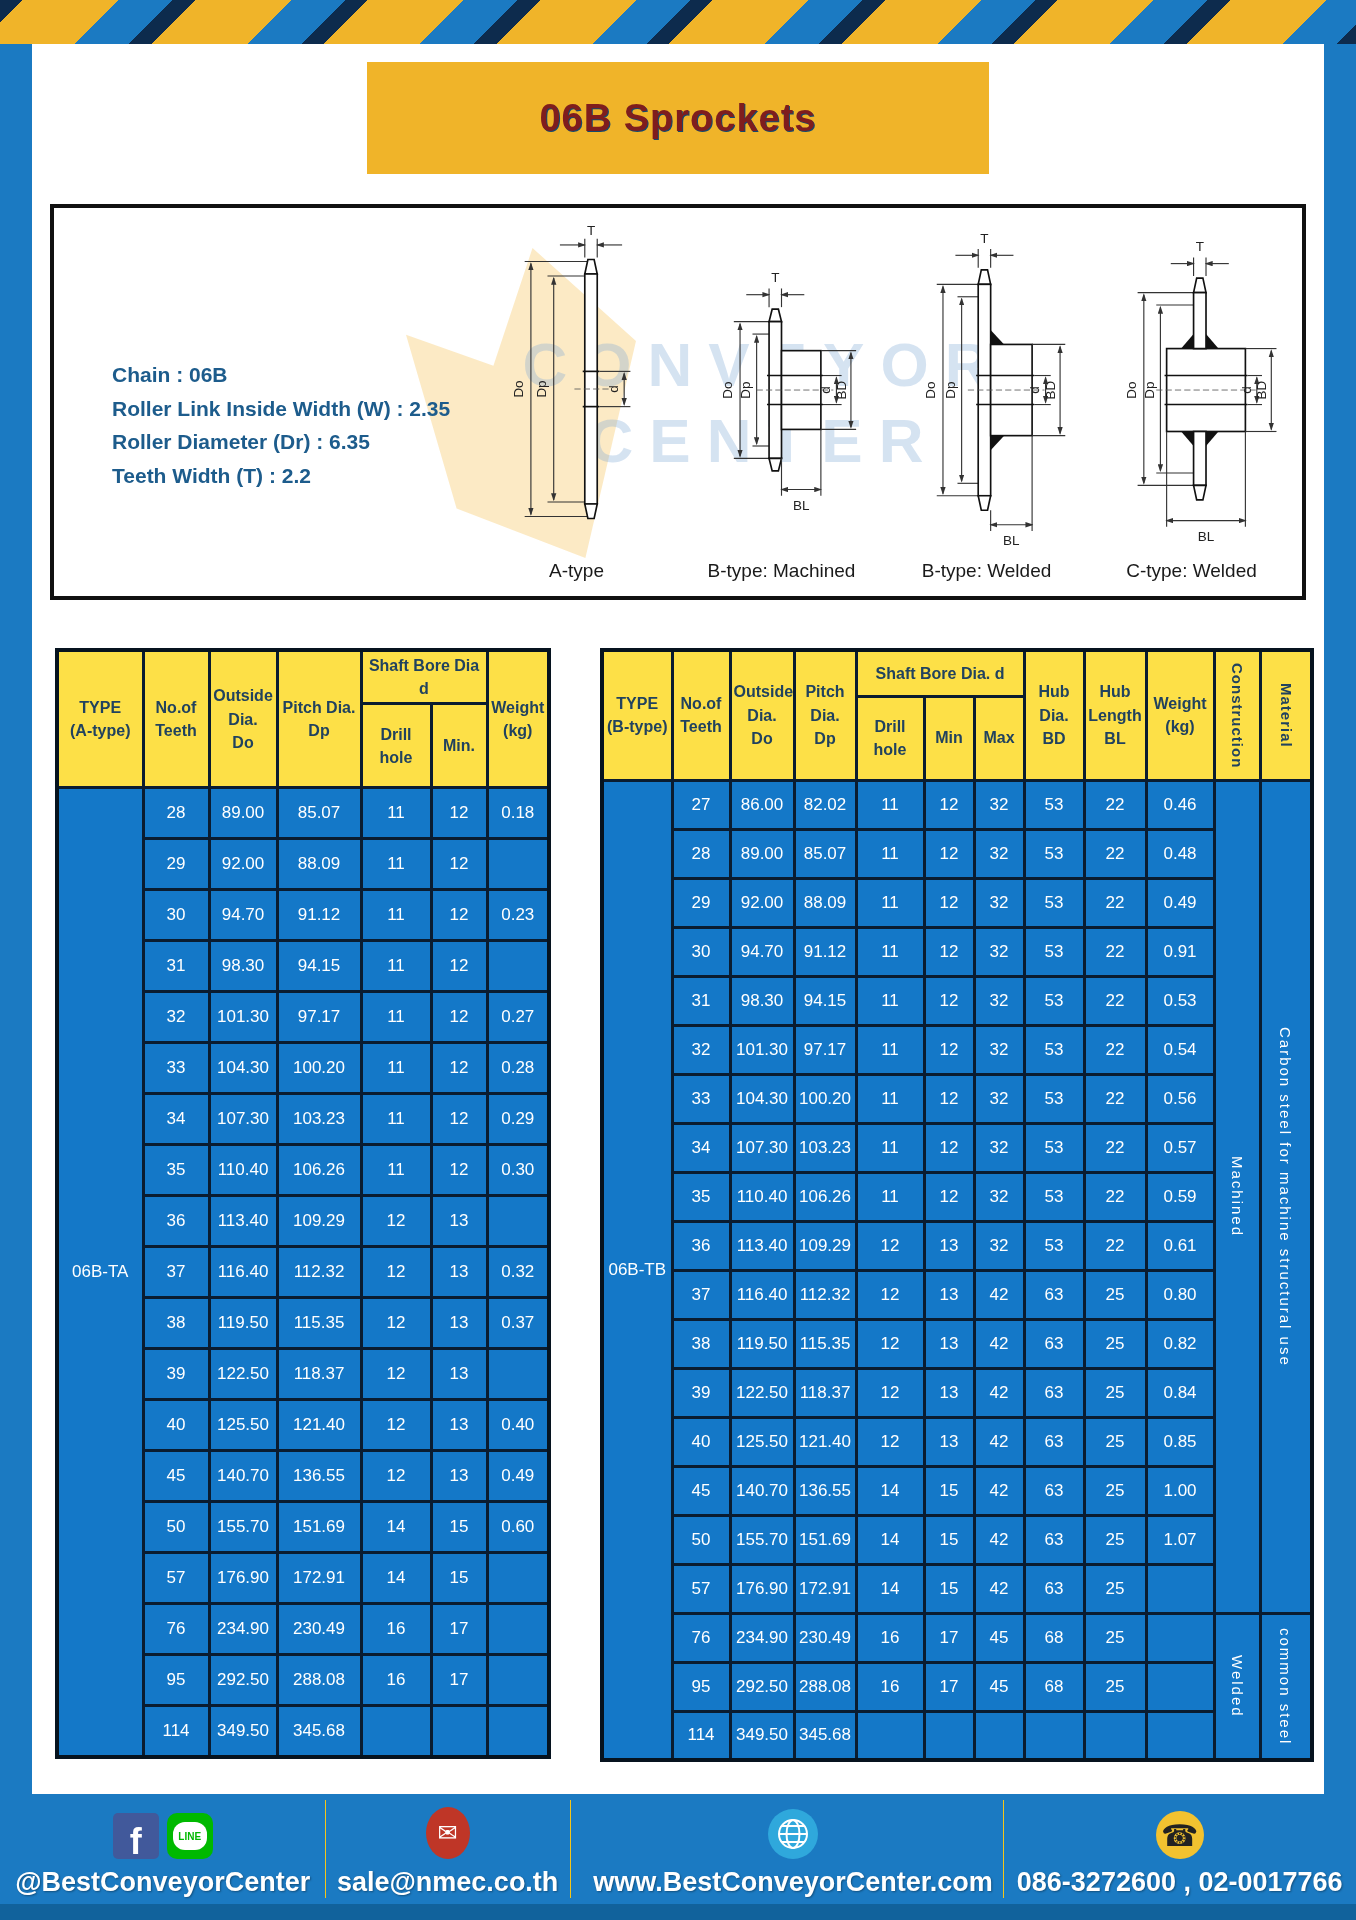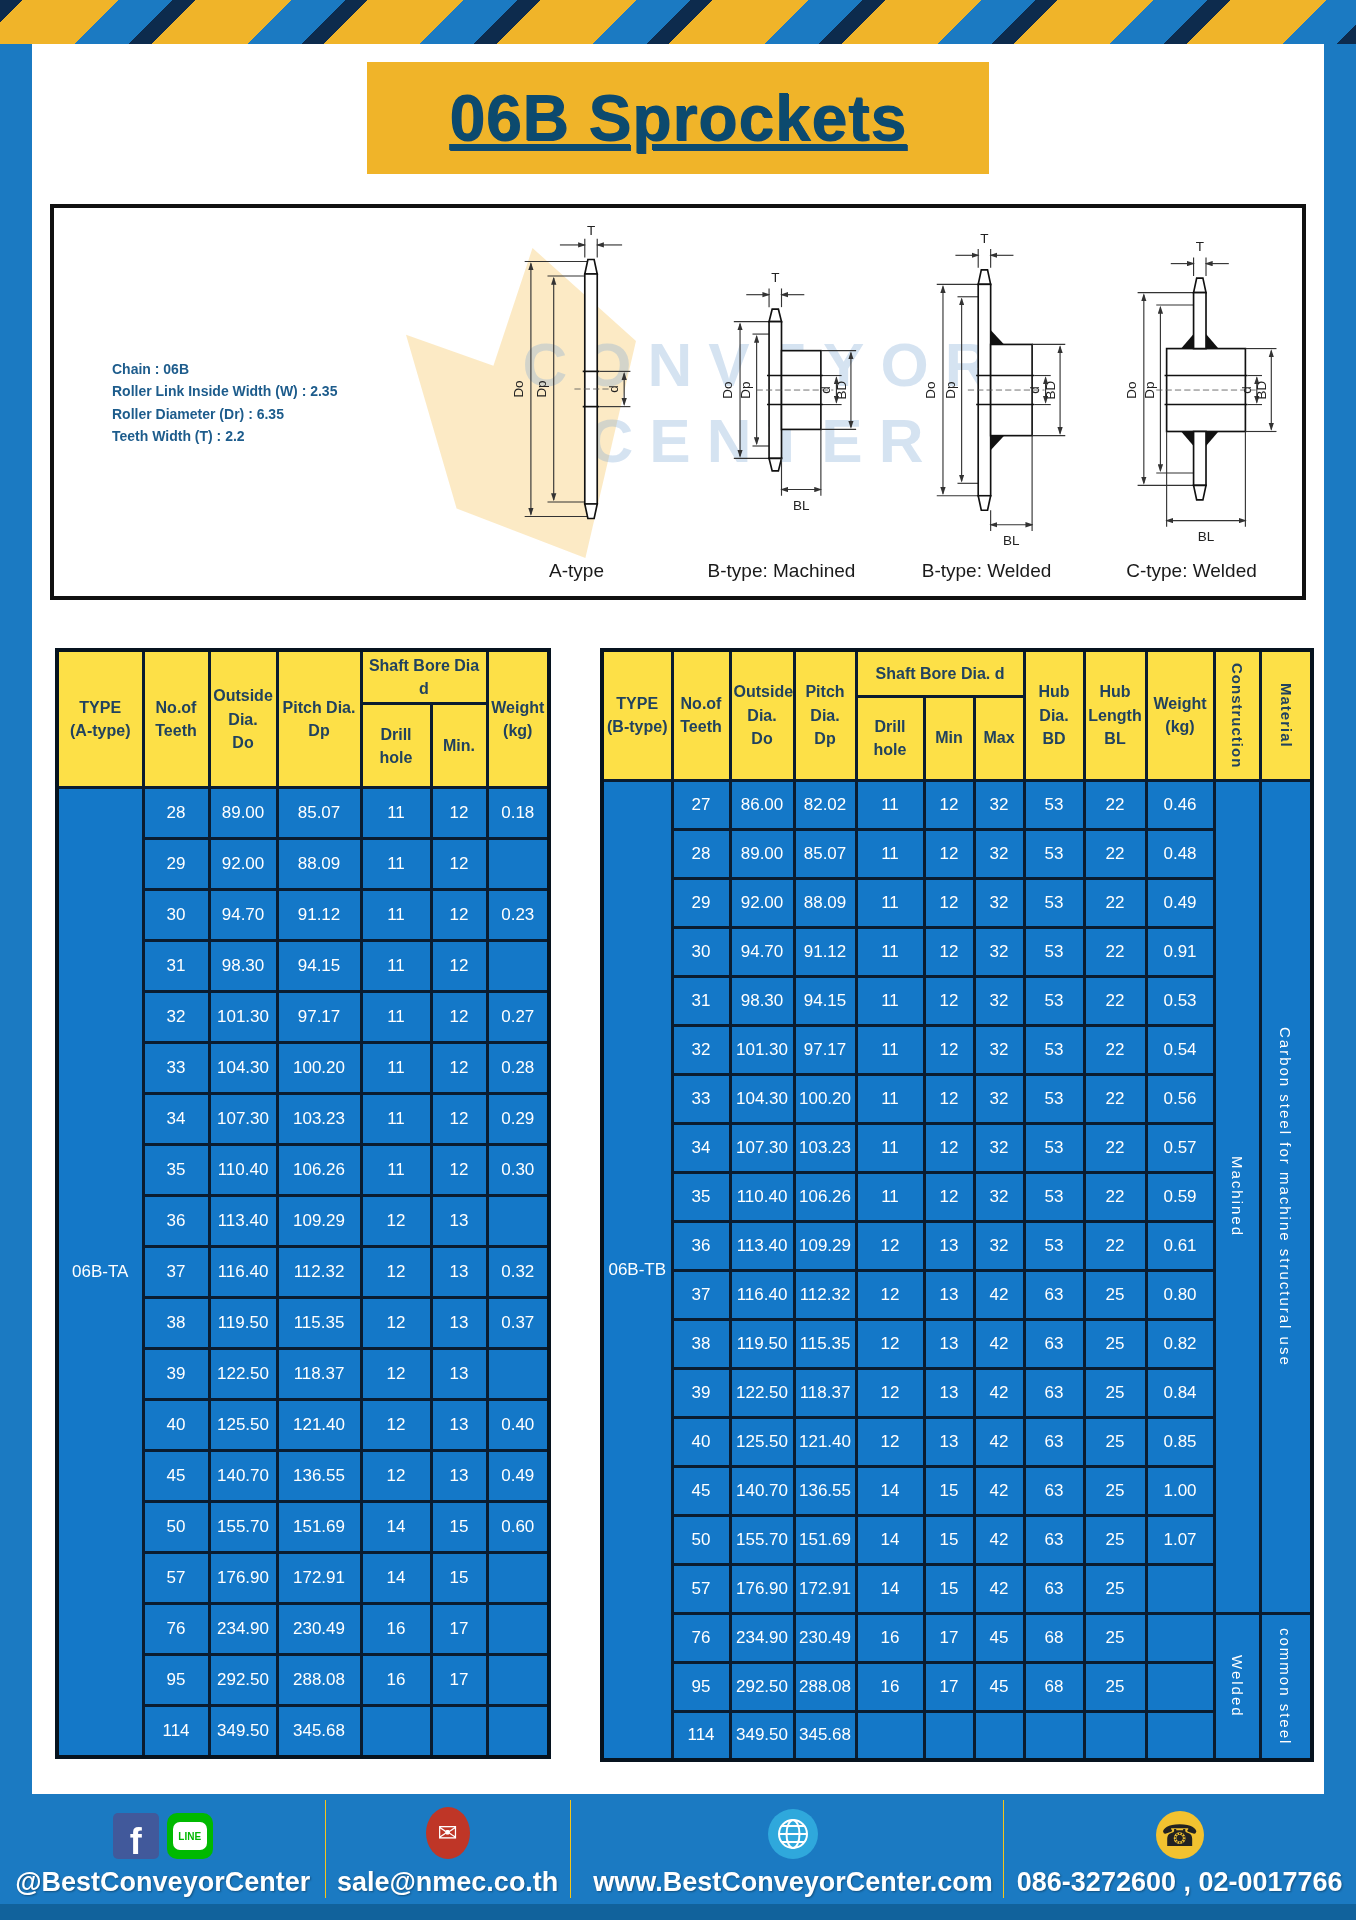--- a/index.html
+++ b/index.html
@@ -8,34 +8,34 @@
 
   
   .hazard-top { position: absolute; top: 0; left: 0; right: 0; height: 44px;
     background: repeating-linear-gradient(135deg, #0d2b4d 0 16px, #f0b429 16px 84px, #1b7ac2 84px 122px); }
 
   
   .content { position: absolute; left: 32px; right: 32px; top: 44px; bottom: 126px; background: #ffffff; }
 
   .title-banner { width: 622px; height: 112px; margin: 18px auto 0 auto; background: #f0b429;
     display: flex; align-items: center; justify-content: center; }
-  .title-banner span { font-size: 64px; font-weight: bold; color: #0c4a6e; letter-spacing: 1px;
-    text-shadow: 1px 1px 0 #14496f; text-decoration: underline; }
+  .title-banner span { font-size: 38px; font-weight: bold; color: #7f1d1d; letter-spacing: 1px;
+    text-shadow: 1px 1px 0 #14496f; }
 
   
   .spec-box { position: relative; margin: 30px auto 0 auto; width: 1256px; height: 396px;
     border: 4px solid #111; background: #fff; display: flex; overflow: hidden; }
   .watermark { position: absolute; left: 330px; top: 20px; width: 760px; height: 350px;
     display: flex; flex-direction: column; justify-content: center; align-items: center;
     opacity: 0.32; pointer-events: none; }
   .watermark div { font-size: 62px; font-weight: bold; color: #7ea9d6; letter-spacing: 16px; line-height: 1.22; }
   .wm-logo { position: absolute; left: 352px; top: 40px; width: 230px; height: 310px; background: #f5b93f;
     opacity: 0.30; clip-path: polygon(55% 0, 100% 30%, 78% 100%, 22% 84%, 0 28%, 38% 38%); pointer-events: none; }
   .spec-text { width: 420px; padding: 150px 0 0 58px; position: relative; z-index: 2; }
-  .spec-line { font-size: 14px; font-weight: bold; color: #1d5c8c; line-height: 1.6; white-space: nowrap; }
+  .spec-line { font-size: 21px; font-weight: bold; color: #1d5c8c; line-height: 1.6; white-space: nowrap; }
   .diagrams { flex: 1; display: flex; position: relative; z-index: 2; padding: 10px 8px 6px 0; }
   .diag-cell { flex: 1; display: flex; flex-direction: column; align-items: center; }
   .diag-cell svg { flex: 1; width: 100%; }
   .diag-caption { font-size: 19px; color: #1a1a1a; padding-bottom: 8px; }
   .dim { stroke: #333; stroke-width: 1.1; fill: none; }
   .part { stroke: #111; stroke-width: 1.6; fill: #fff; }
   .weld { fill: #111; stroke: none; }
   .dash { stroke: #555; stroke-width: 0.8; stroke-dasharray: 6 3; }
   .dlabel { font-size: 13px; fill: #222; font-family: "Liberation Sans", sans-serif; }
 
@@ -67,21 +67,21 @@
     padding-bottom: 6px; }
   .f-item .f-text { color: #fff; font-size: 27px; font-weight: bold; white-space: nowrap;
     text-shadow: 1px 1px 2px rgba(0,0,0,0.35); }
   .f-icons { display: flex; gap: 8px; margin-bottom: 8px; align-items: center; }
   .f-sep { width: 7px; background: #f5c518; margin: 6px 0; align-self: stretch; }
   .i1 { flex: 0 0 24%; } .i2 { flex: 0 0 18%; } .i3 { flex: 0 0 31%; margin-left: 13px; } .i4 { flex: 0 0 26%; }
   .icon-fb { width: 46px; height: 46px; background: #41599b; border-radius: 5px; color: #fff;
     font-size: 36px; font-weight: bold; display: flex; align-items: flex-end; justify-content: center; line-height: 0.95; }
   .icon-line { width: 46px; height: 46px; background: #00b900; border-radius: 10px;
     display: flex; align-items: center; justify-content: center; }
-  .icon-line .bubble { width: 34px; height: 28px; background: #fff; border-radius: 7px;
+  .icon-line .bubble { width: 34px; height: 28px; background: #fff; border-radius: 12px;
     display: flex; align-items: center; justify-content: center; font-size: 10px; font-weight: bold; color: #00b900; }
   .icon-mail { width: 44px; height: 52px; background: #bf3627; border-radius: 50%;
     display: flex; align-items: center; justify-content: center; color: #fff; font-size: 24px; }
   .icon-globe { width: 50px; height: 50px; background: #2fa8dc; border-radius: 50%;
     display: flex; align-items: center; justify-content: center; }
   .icon-phone { width: 48px; height: 48px; background: #f2c230; border-radius: 50%;
     display: flex; align-items: center; justify-content: center; color: #222; font-size: 30px; }
 </style>
 </head>
 <body>

